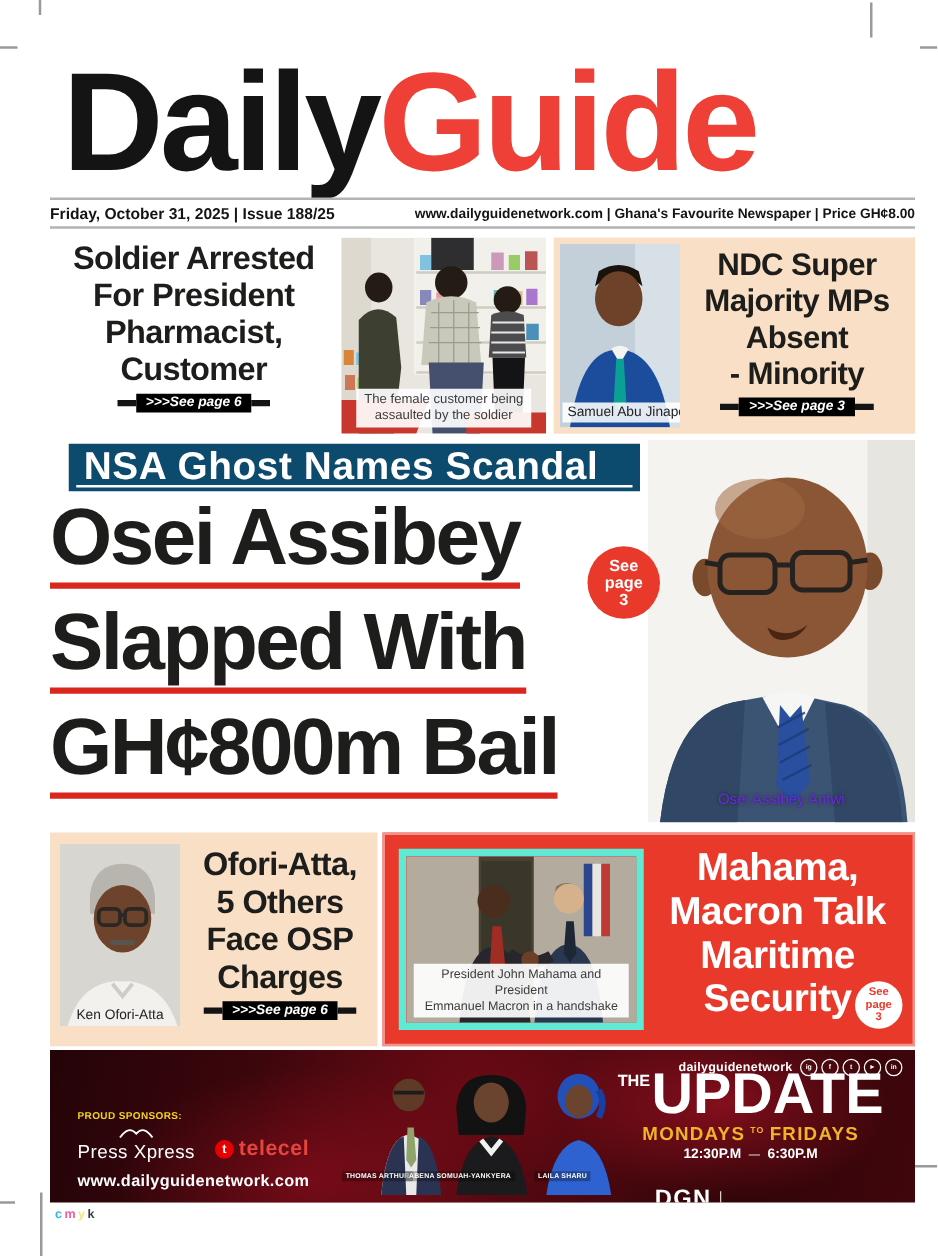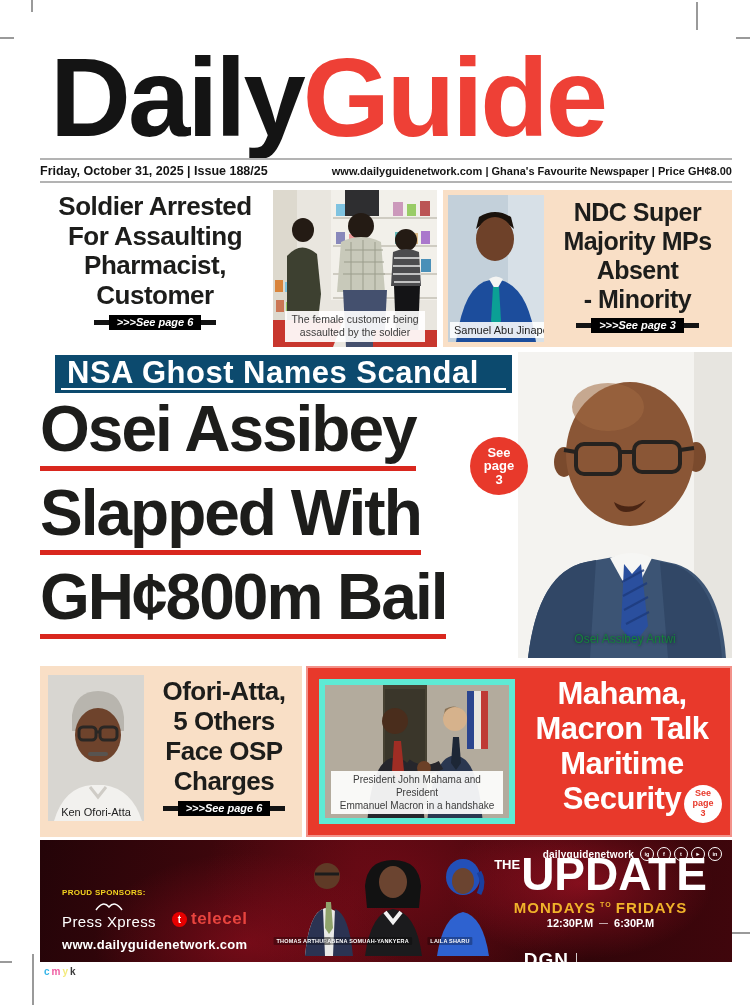--- a/index.html
+++ b/index.html
@@ -36,21 +36,21 @@
 
   
   .kicker{position:absolute;left:55px;top:355px;width:457px;height:38px;background:#0c4a6e;}
   .kicker-text{position:absolute;left:12px;top:0px;font-size:31px;letter-spacing:.5px;font-weight:bold;color:#fff;white-space:nowrap;}
   .kicker-line{position:absolute;left:6px;right:6px;bottom:3px;height:2px;background:#fff;}
   .main-hl{position:absolute;left:40px;top:397px;width:490px;}
   .main-hl .line{display:block;}
   .main-hl .line span{display:inline-block;font-size:64px;font-weight:bold;letter-spacing:-2px;line-height:1;color:#1d1d1b;padding-bottom:5px;border-bottom:5px solid #d9271e;margin-bottom:10px;white-space:nowrap;}
   .circle-red{position:absolute;left:470px;top:437px;width:58px;height:58px;border-radius:50%;background:#e8392b;color:#fff;font-weight:bold;font-size:13px;line-height:1.05;display:flex;flex-direction:column;align-items:center;justify-content:center;text-align:center;z-index:3;}
   .photo-osei{left:518px;top:352px;width:214px;height:306px;}
-  .osei-cap{position:absolute;bottom:12px;left:50%;transform:translateX(-50%);color:#15803d;font-size:12px;white-space:nowrap;text-shadow:0 0 3px rgba(0,0,0,.55);}
+  .osei-cap{position:absolute;bottom:12px;left:50%;transform:translateX(-50%);color:#6d28d9;font-size:12px;white-space:nowrap;text-shadow:0 0 3px rgba(0,0,0,.55);}
 
   
   .ofori-box{position:absolute;left:40px;top:666px;width:262px;height:171px;background:#f9dfc6;}
   .photo-ken{left:8px;top:9px;width:96px;height:146px;text-decoration:underline;}
   .ken-cap{position:absolute;bottom:3px;left:0;width:100%;text-align:center;color:#222;font-size:11px;}
   .ofori-hl{position:absolute;left:110px;right:4px;top:10px;}
   .ofori-hl .hl{font-size:26px;line-height:1.16;letter-spacing:-.5px;}
 
   .mahama-panel{position:absolute;left:306px;top:666px;width:426px;height:171px;background:#e8392b;box-shadow:inset 0 0 0 2px rgba(255,255,255,.45);}
   .photo-handshake{left:13px;top:13px;width:196px;height:145px;border:6px solid #5eead4;box-sizing:border-box;}
@@ -112,21 +112,21 @@
   <div class="masthead-title">
     <span class="black">Daily</span><span class="red">Guide</span>
   </div>
   <div class="dateline">
     <span class="dl-left">Friday, October 31, 2025 | Issue 188/25</span>
     <span class="dl-right">www.dailyguidenetwork.com | Ghana's Favourite Newspaper | Price GH¢8.00</span>
   </div>
 
   <div class="story-soldier">
     <div class="hl">Soldier Arrested</div>
-    <div class="hl">For Assaulting</div>
+    <div class="hl">For President</div>
     <div class="hl">Pharmacist,</div>
     <div class="hl">Customer</div>
     <div class="badge">
       <span class="dash"></span>
       <span class="lbl">&gt;&gt;&gt;See page 6</span>
       <span class="dash"></span>
     </div>
   </div>
 
   <div class="photo photo-pharmacy">

